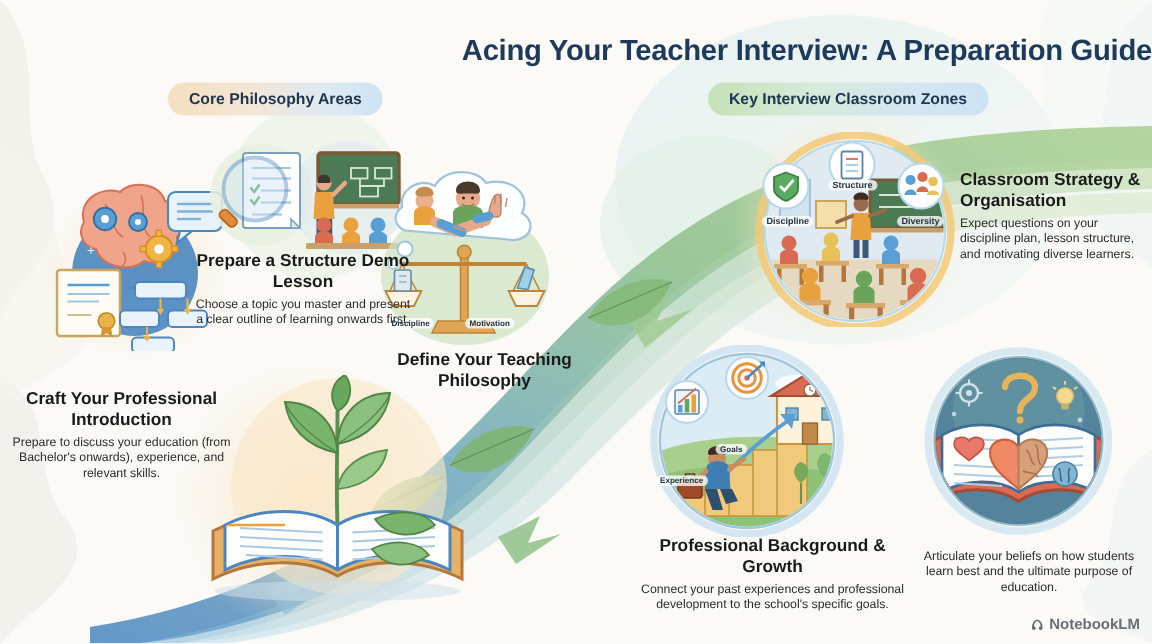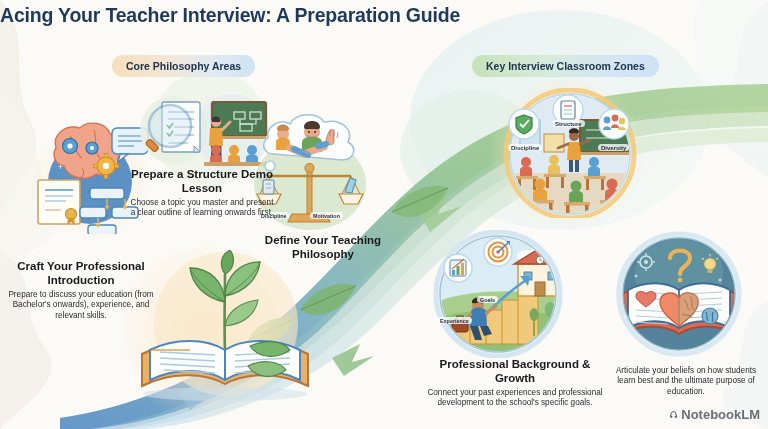--- a/index.html
+++ b/index.html
@@ -11,25 +11,26 @@
   #canvas {
     position: relative;
     width: 768px; height: 429px;
     background: #fbfaf7;
     overflow: hidden;
   }
   .bgsvg { position: absolute; inset: 0; width: 768px; height: 429px; }
 
   
   #title {
-    position: absolute; top: 4px; left: 0; width: 768px;
-    text-align: left;
+    position: absolute; top: 23px; left: 0; width: 768px;
+    text-align: right;
     font-size: 19.5px; font-weight: bold;
     color: #1d3a5c; letter-spacing: -0.2px;
     z-index: 30;
+    padding-left: 44px;
   }
 
   
   .badge {
     position: absolute; z-index: 30;
     height: 22px; line-height: 22px;
     border-radius: 11px;
     font-size: 10.5px; font-weight: bold;
     color: #20364f; text-align: center;
     padding: 0 14px; white-space: nowrap;
@@ -72,21 +73,21 @@
     background: rgba(255,255,255,0.78);
     border-radius: 5px; padding: 0.5px 3px;
     white-space: nowrap; z-index: 24;
   }
   .chip-sm { font-size: 5.4px; }
 
   
   #watermark {
     position: absolute; right: 8px; bottom: 7px; z-index: 40;
     display: flex; align-items: center; gap: 3px;
-    font-size: 13px; color: #6b6f74; font-weight: bold;
+    font-size: 10px; color: #6b6f74; font-weight: bold;
   }
 </style>
 </head>
 <body>
 
 <div id="canvas">
 
   <svg class="bgsvg" viewBox="0 0 768 429">
     <defs>
       <linearGradient id="ribbonGrad" x1="0" y1="1" x2="1" y2="0">
@@ -632,20 +633,24 @@
 
   <div class="block ta-c" id="blk-demo">
     <div class="blk-title">Prepare a Structure Demo Lesson</div>
     <div class="blk-body">Choose a topic you master and present a clear outline of learning onwards first.</div>
   </div>
 
   <div class="block ta-c" id="blk-philosophy">
     <div class="blk-title">Define Your Teaching Philosophy</div>
   </div>
 
+  <div class="block ta-l" id="blk-classroom">
+    <div class="blk-title">Classroom Strategy &amp; Organisation</div>
+    <div class="blk-body">Expect questions on your discipline plan, lesson structure, and motivating diverse learners.</div>
+  </div>
 
   <div class="block ta-c" id="blk-growth">
     <div class="blk-title">Professional Background &amp; Growth</div>
     <div class="blk-body">Connect your past experiences and professional development to the school's specific goals.</div>
   </div>
 
   <div class="block ta-c" id="blk-edphil">
     <div class="blk-body">Articulate your beliefs on how students learn best and the ultimate purpose of education.</div>
   </div>
 

